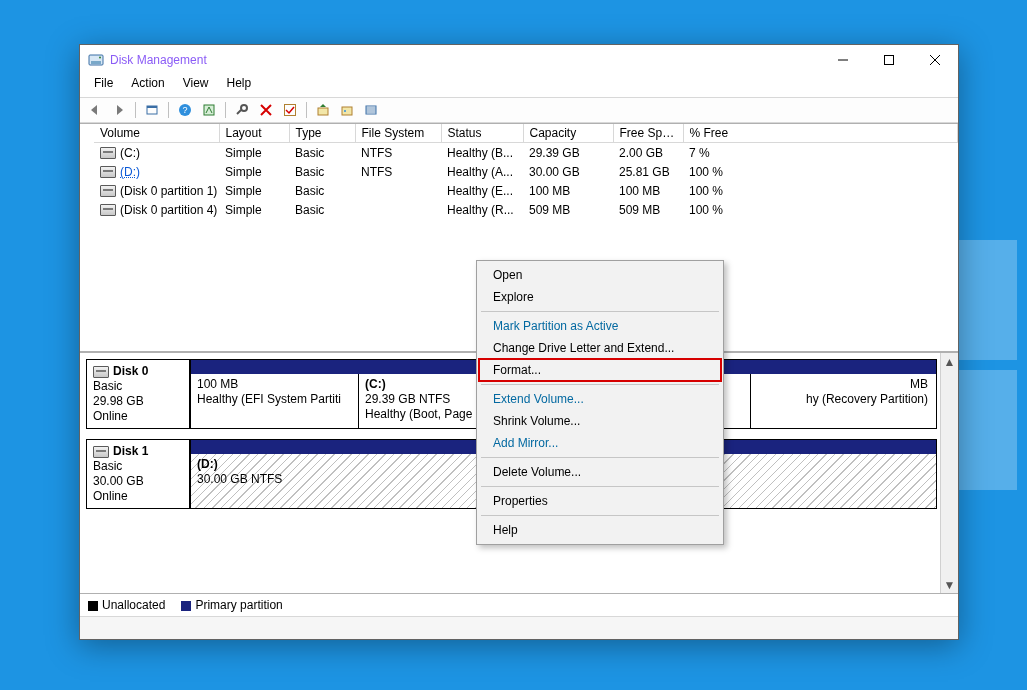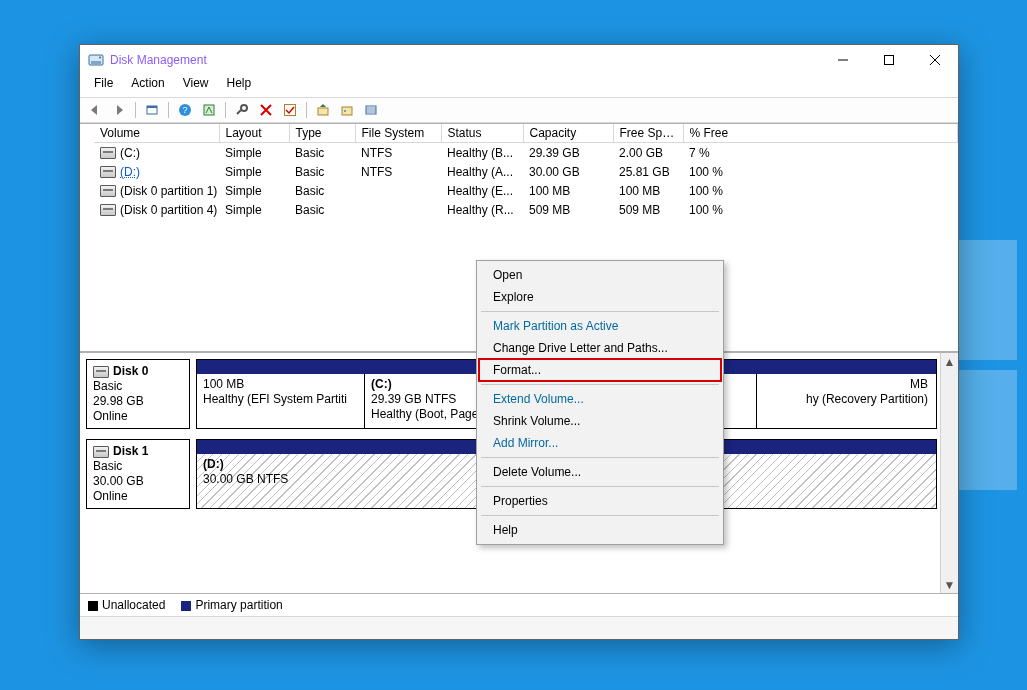--- a/index.html
+++ b/index.html
@@ -198,21 +198,20 @@
   }
   .scrollbar-v .arrow {
     height: 17px;
     display:flex;align-items:center;justify-content:center;
     color:#555;
   }
   .scrollbar-v .track { flex:1; }
 
   .disk-row {
     display: flex;
-    gap: 6px;
     margin-bottom: 10px;
   }
   .disk-label {
     width: 90px;
     border: 1px solid #000;
     padding: 4px 6px;
     line-height: 1.25;
   }
   .disk-label .dname { font-weight: 600; display:flex; align-items:center; gap:4px;}
   .disk-map {
@@ -580,21 +579,21 @@
   </div>
   <div class="statusbar-pad"></div>
 
 </div>
 
 <div class="context-menu">
   <div class="cm-item">Open</div>
   <div class="cm-item">Explore</div>
   <div class="cm-sep"></div>
   <div class="cm-item disabled">Mark Partition as Active</div>
-  <div class="cm-item">Change Drive Letter and Paths...</div>
+  <div class="cm-item">Change Drive Letter and Extend...</div>
   <div class="cm-item cm-highlight">Format...</div>
   <div class="cm-sep"></div>
   <div class="cm-item disabled">Extend Volume...</div>
   <div class="cm-item">Shrink Volume...</div>
   <div class="cm-item disabled">Add Mirror...</div>
   <div class="cm-sep"></div>
   <div class="cm-item">Delete Volume...</div>
   <div class="cm-sep"></div>
   <div class="cm-item">Properties</div>
   <div class="cm-sep"></div>

